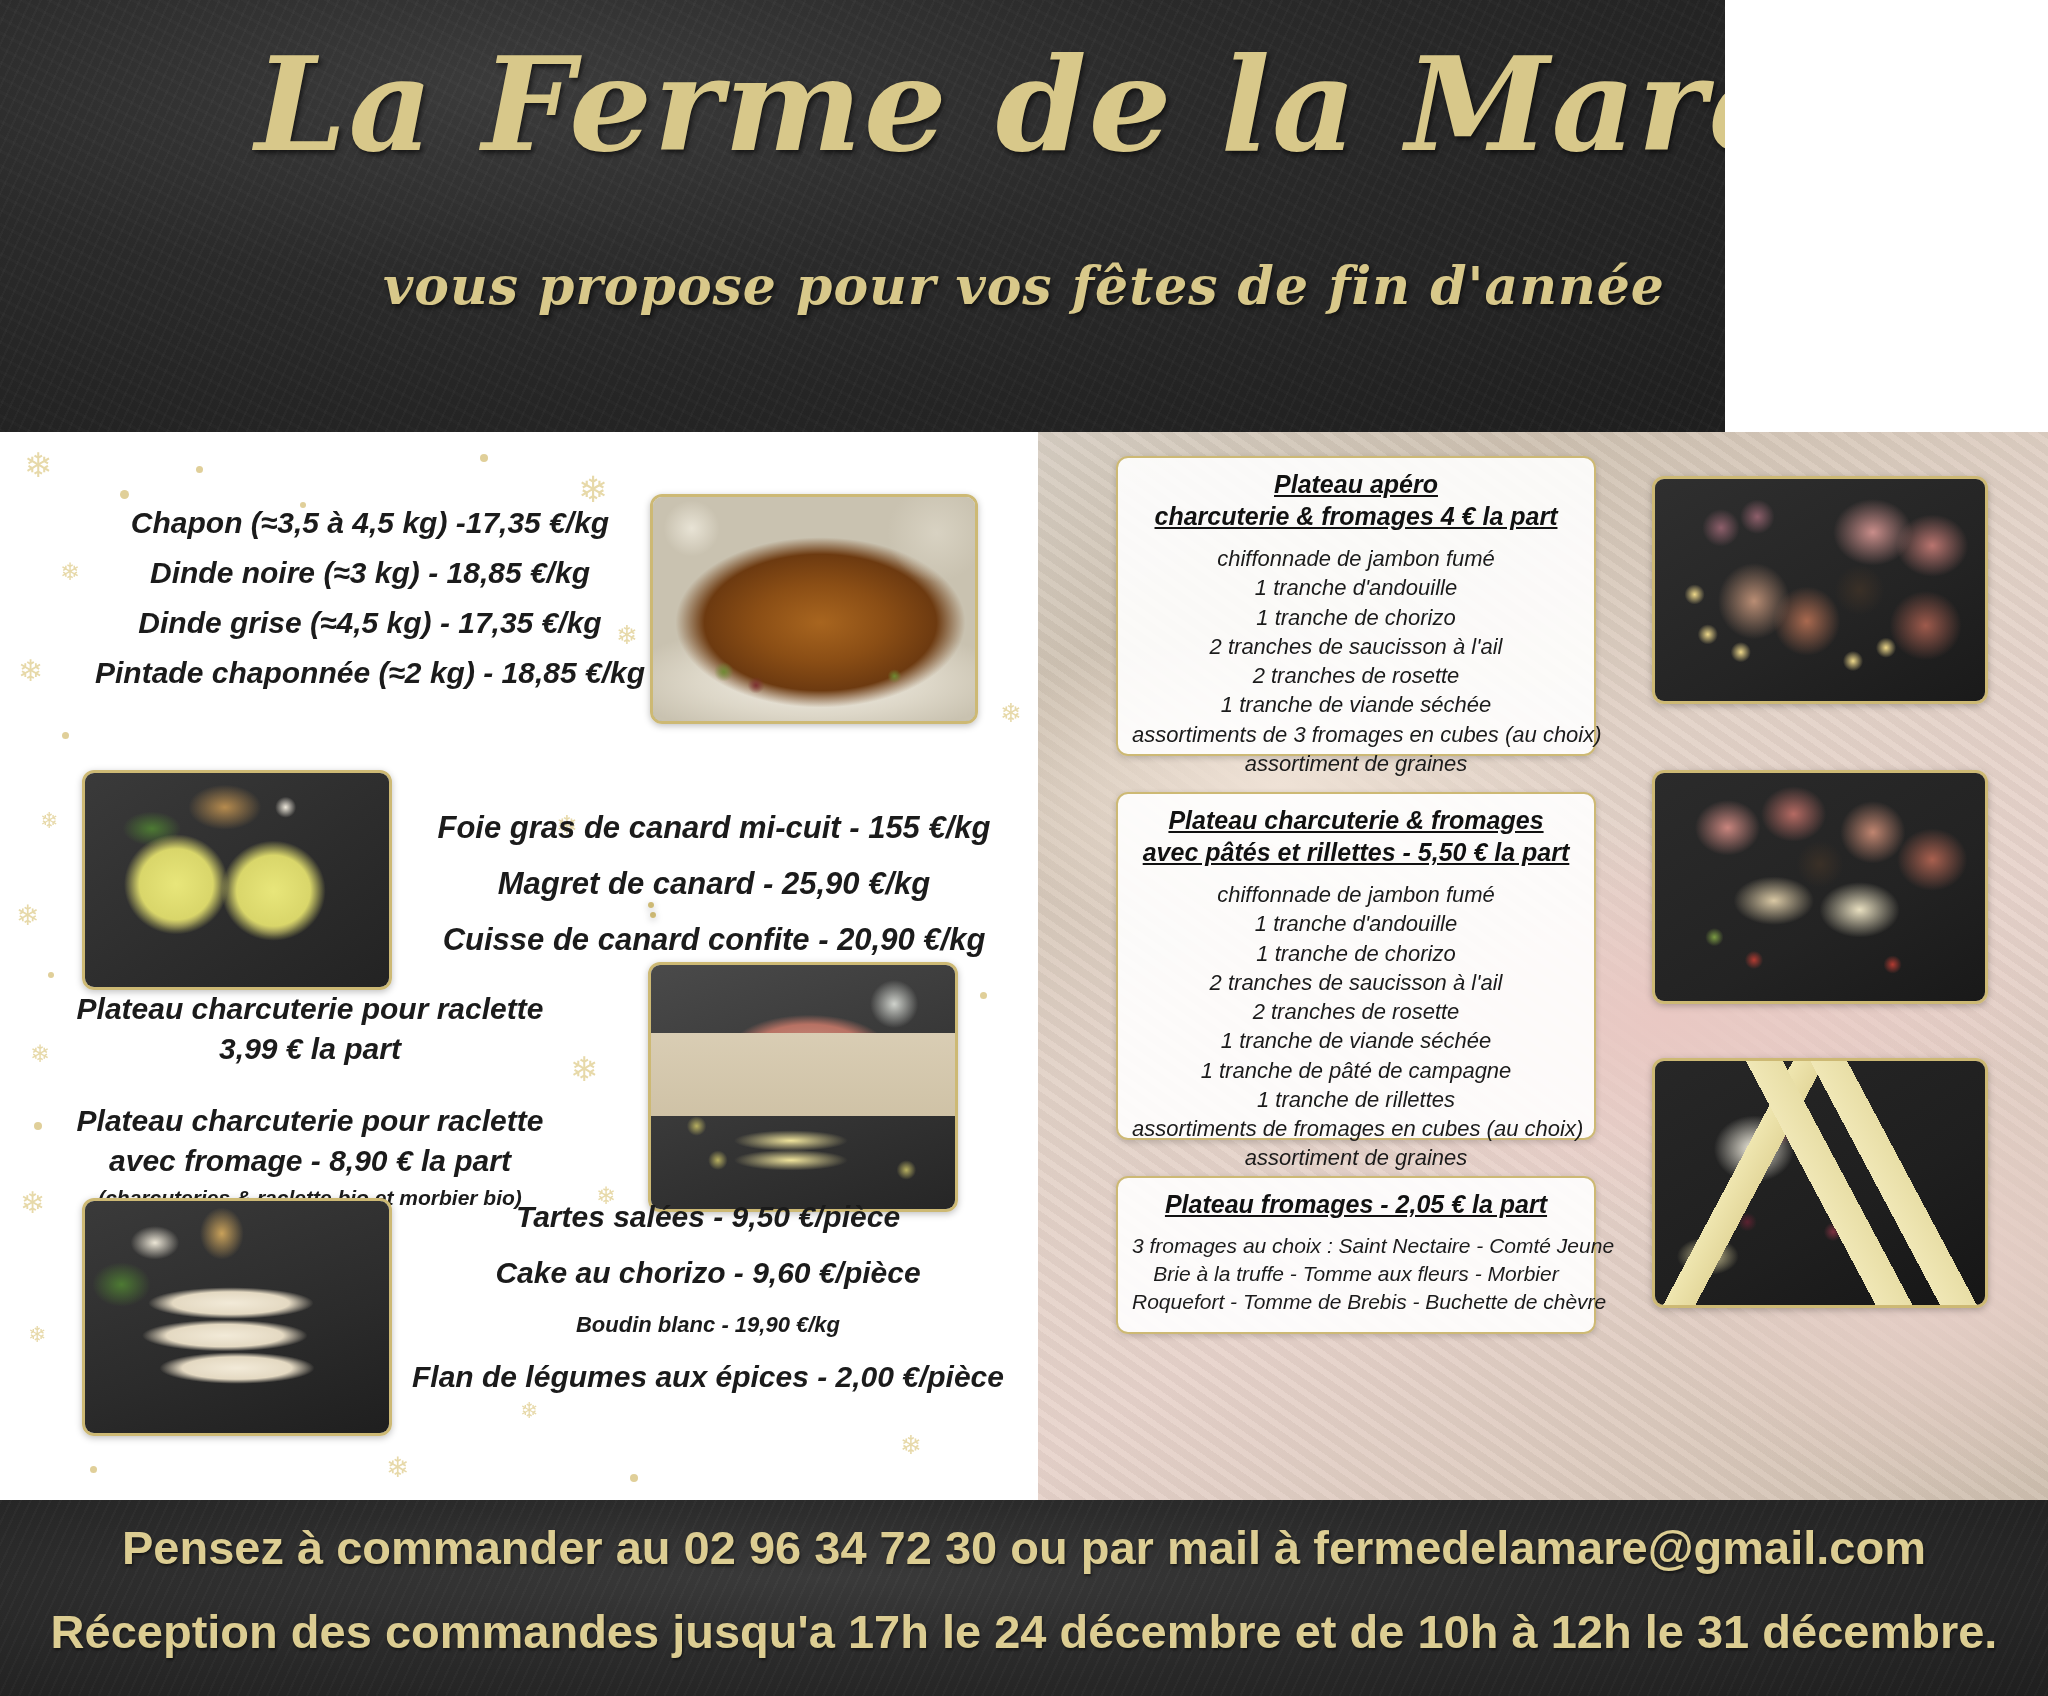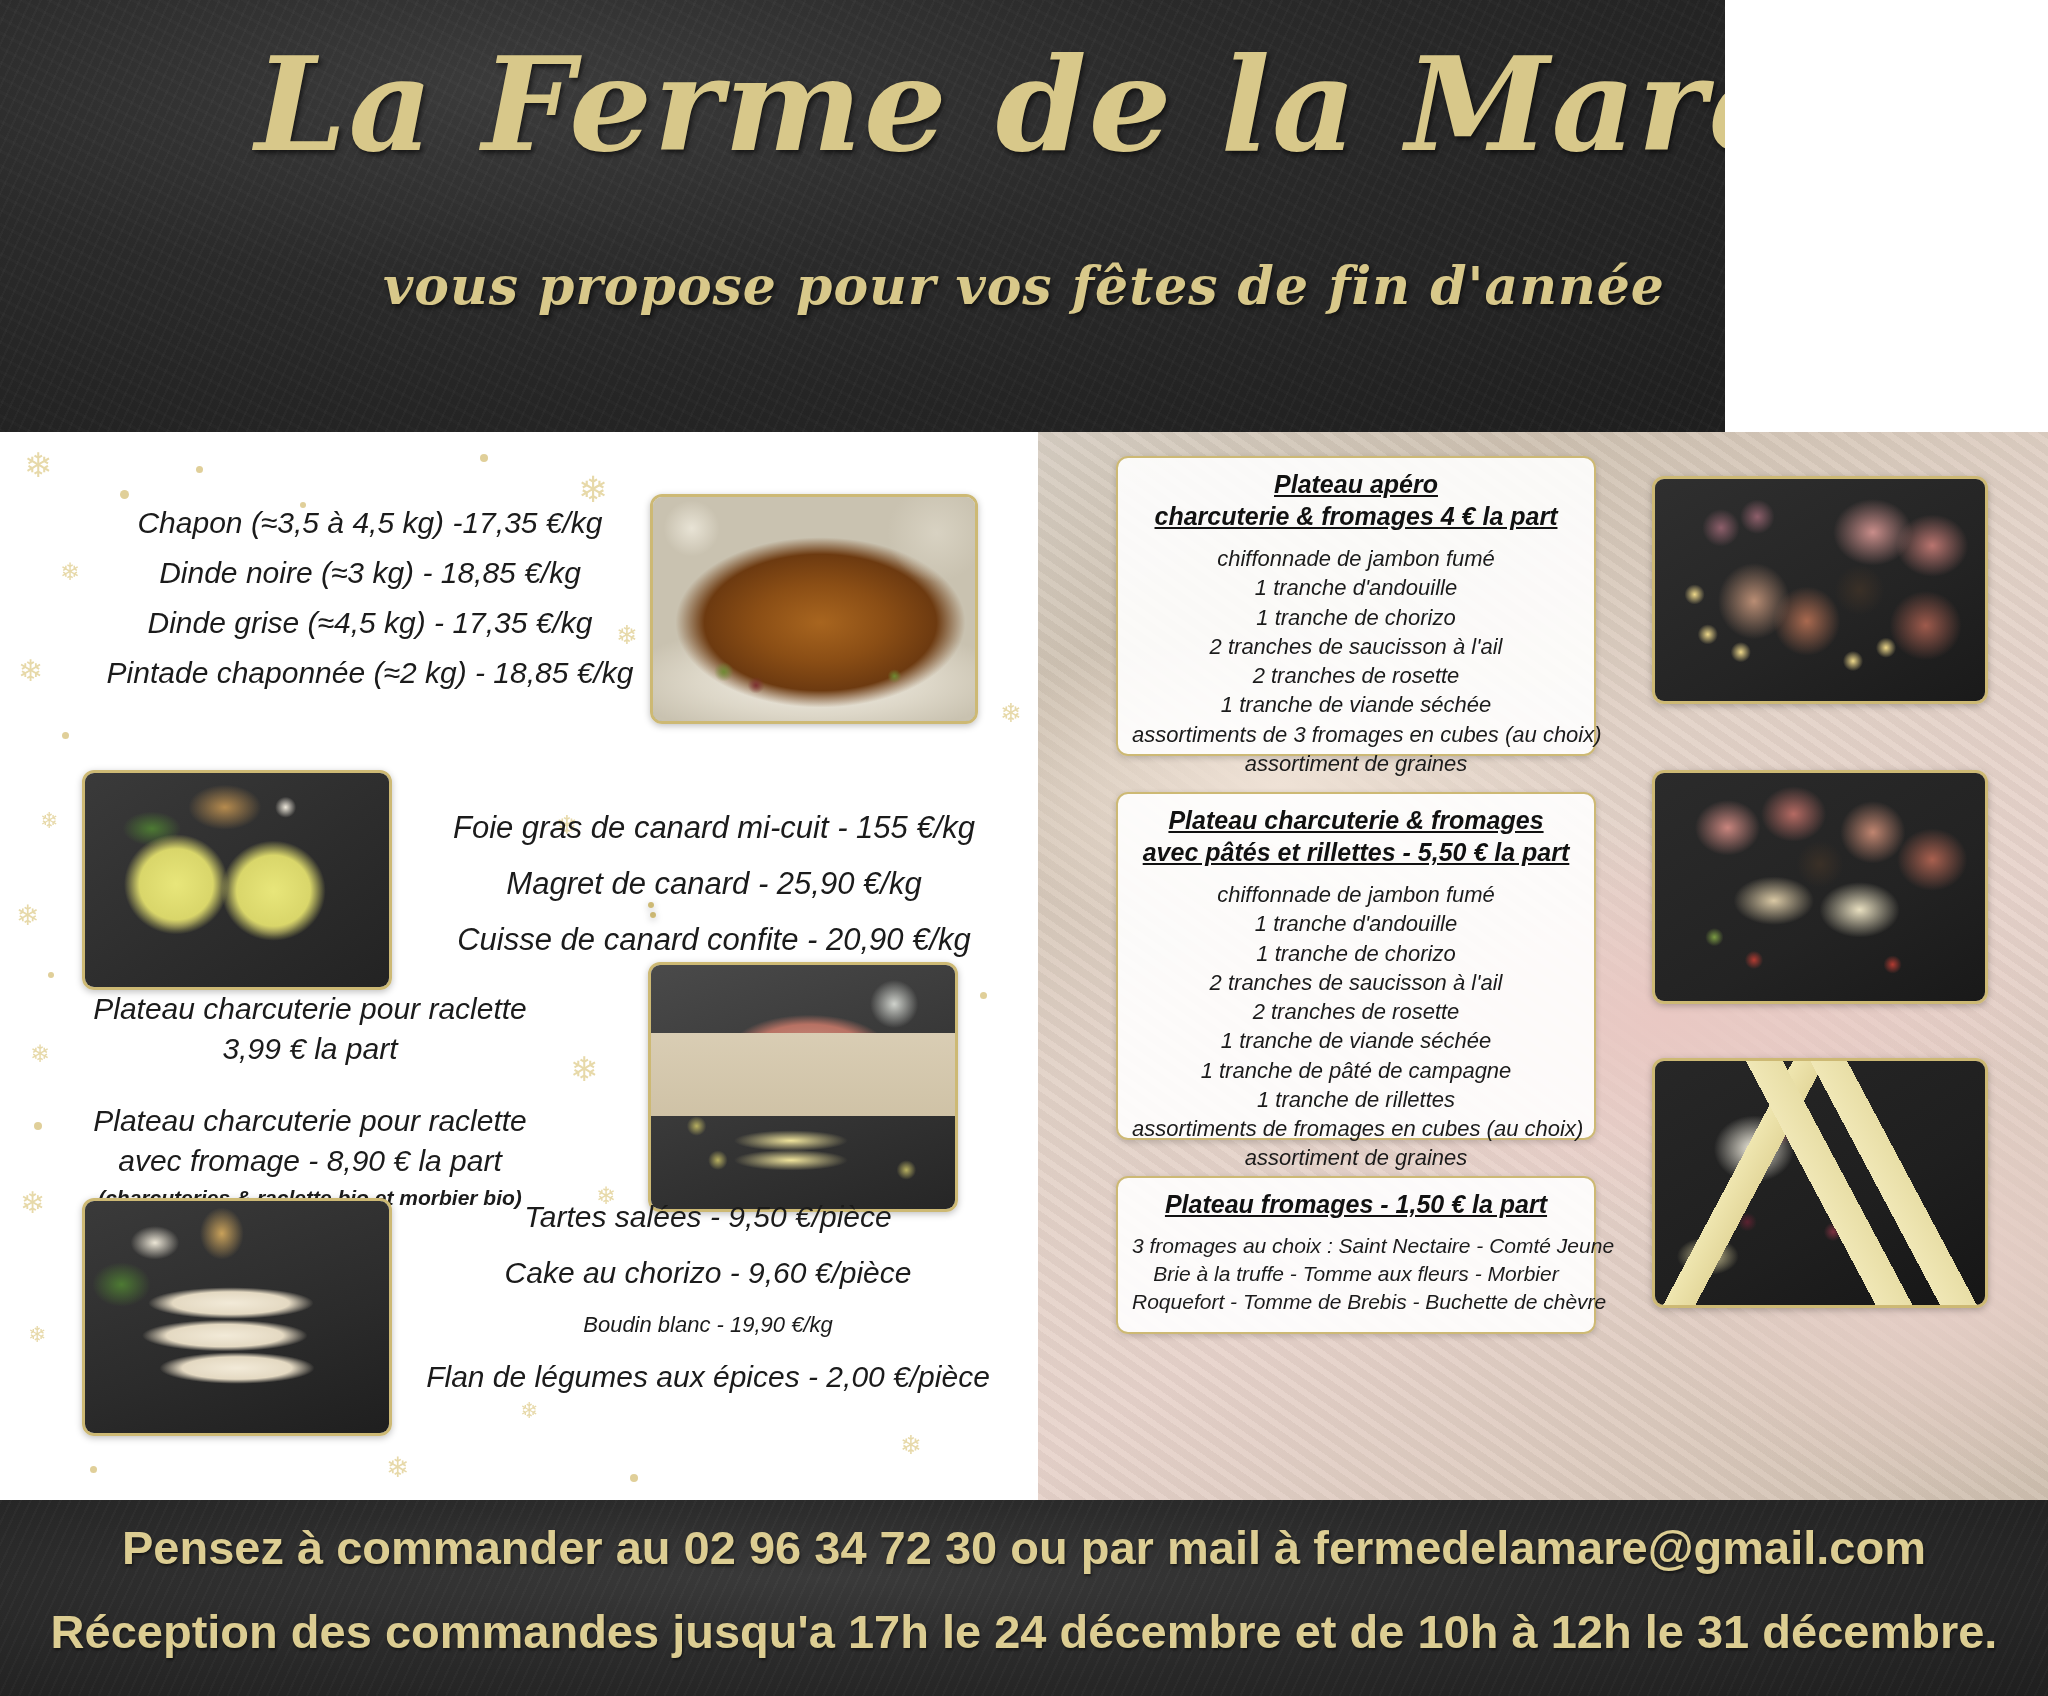--- a/index.html
+++ b/index.html
@@ -88,21 +88,21 @@
   }
   .dot {
     position: absolute;
     border-radius: 50%;
     background: #e0cf99;
   }
 
   .left-list { position: absolute; font-family: "Liberation Sans", sans-serif; }
   .left-list .row {
     font-style: italic;
-    font-weight: normal;
+    font-weight: bold;
     color: #1b1b1b;
     white-space: nowrap;
   }
 
   .photo {
     position: absolute;
     border: 3px solid #cdb974;
     border-radius: 12px;
     overflow: hidden;
     box-shadow: 0 2px 7px rgba(0,0,0,0.25);
@@ -431,21 +431,21 @@
       <div class="p-line" style="font-size:22px;">1 tranche de rillettes</div>
       <div class="p-line" style="font-size:22px;">assortiments de fromages en cubes (au choix)</div>
       <div class="p-line" style="font-size:22px;">assortiment de graines</div>
     </div>
 
     <div class="photo ph-charc" style="left:614px; top:338px; width:336px; height:234px;">
         <div class="inner"></div>
       </div>
 
     <div class="panel" style="left:78px; top:744px; width:480px; height:158px;">
-      <div class="p-title" style="font-size:25px; margin-bottom:12px;">Plateau fromages - 1,50 € la part</div>
+      <div class="p-title" style="font-size:25px; margin-bottom:12px;">Plateau fromages - 2,05 € la part</div>
       <div class="p-line" style="font-size:21px;">3 fromages au choix : Saint Nectaire - Comté Jeune</div>
       <div class="p-line" style="font-size:21px;">Brie à la truffe -  Tomme aux fleurs - Morbier</div>
       <div class="p-line" style="font-size:21px;">Roquefort - Tomme de Brebis - Buchette de chèvre</div>
     </div>
 
     <div class="photo ph-fromages" style="left:614px; top:626px; width:336px; height:250px;">
         <div class="inner"></div>
       </div>
   </div>
 </div>

